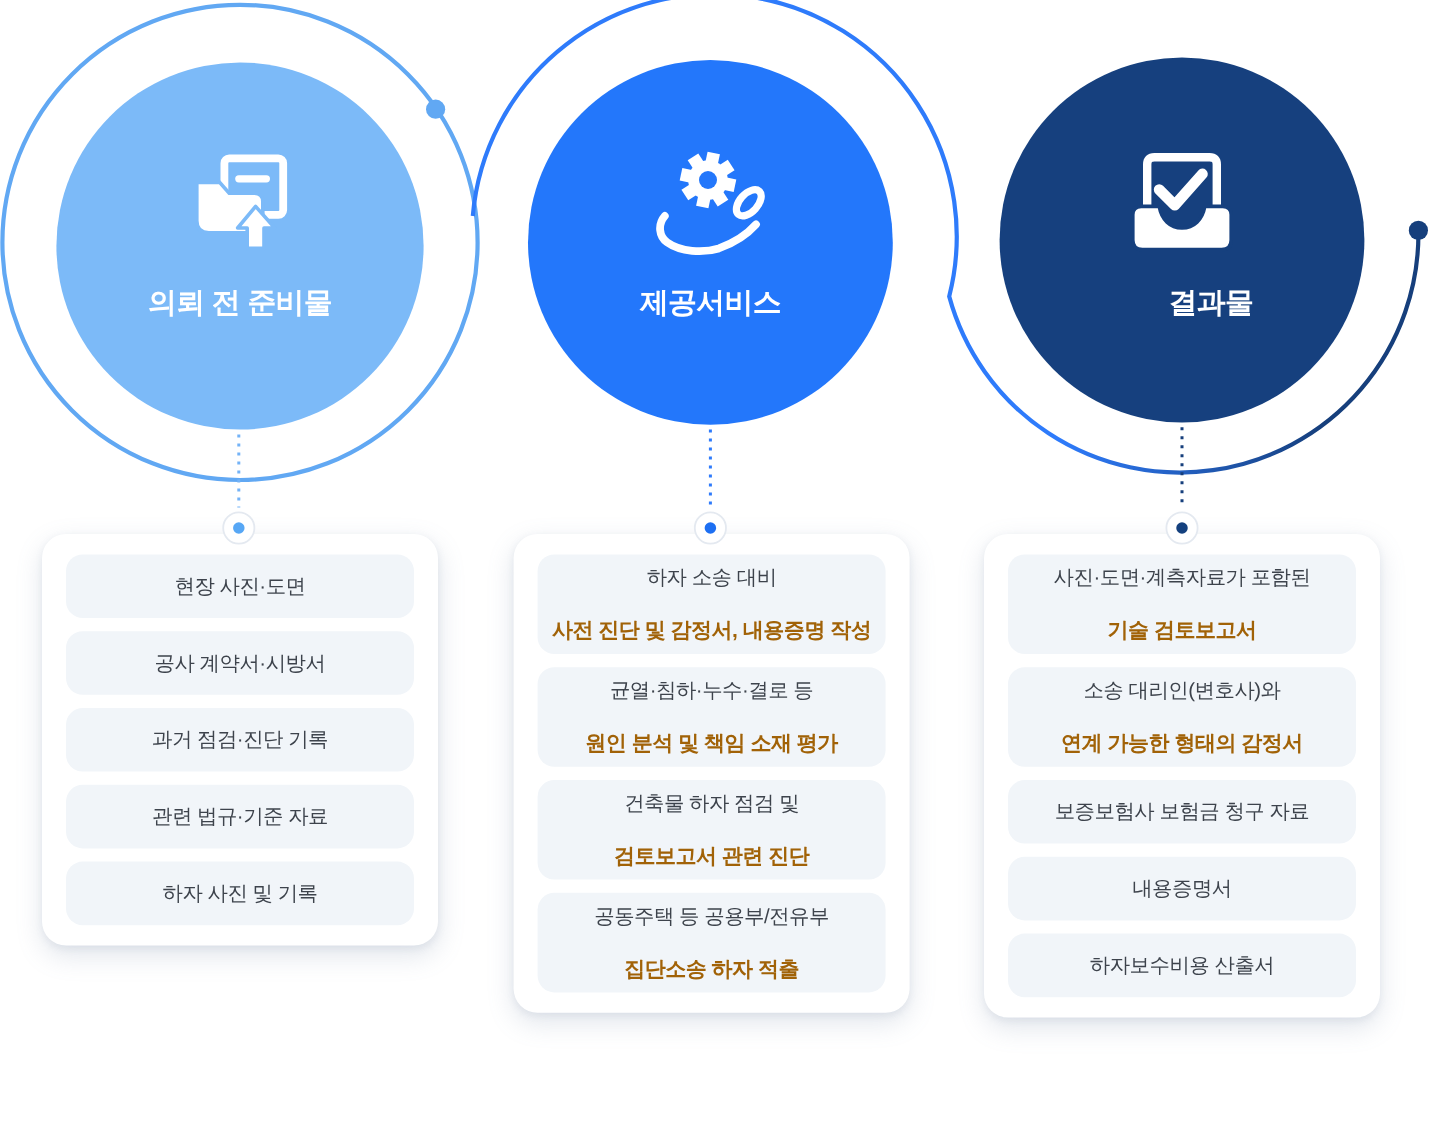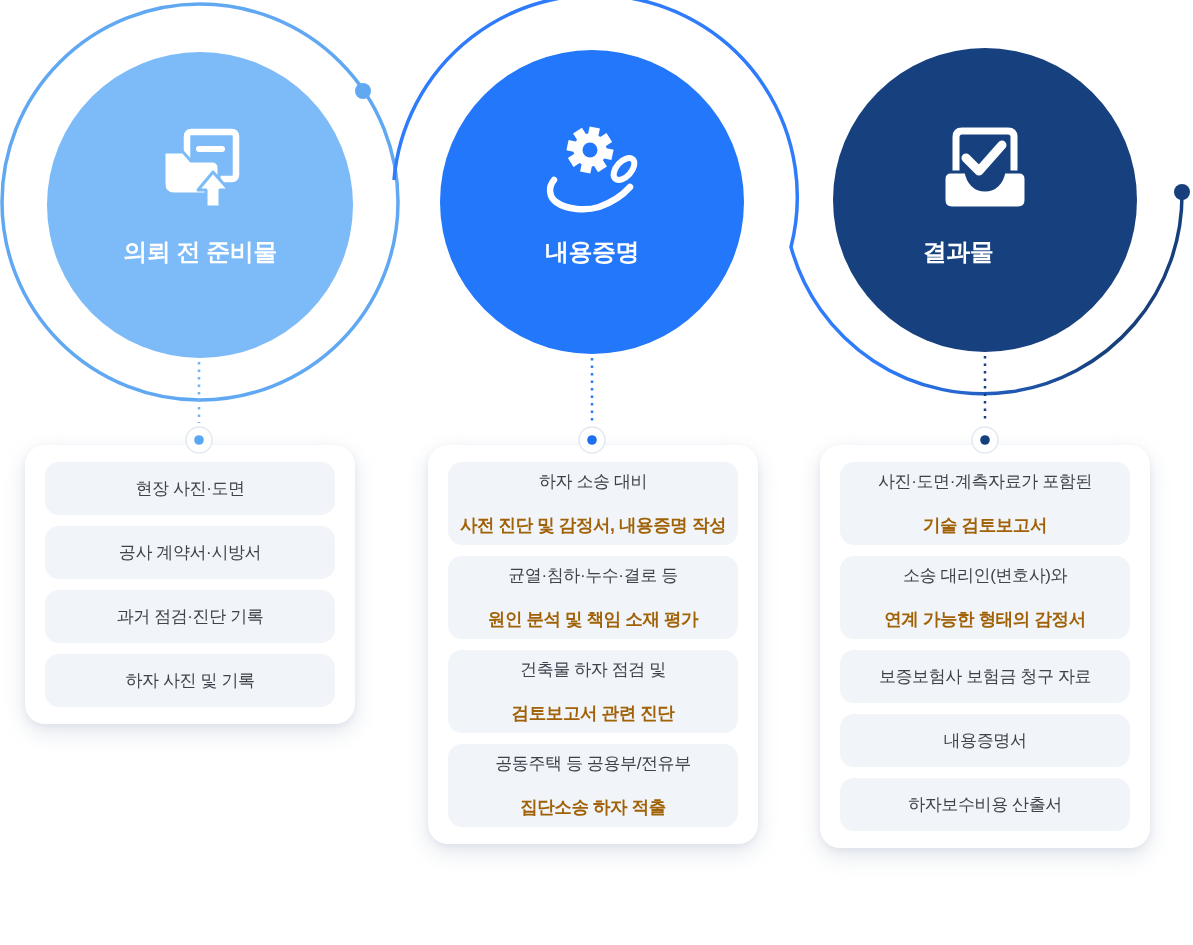--- a/index.html
+++ b/index.html
@@ -85,32 +85,35 @@
       <circle cx="592" cy="440" r="13" fill="#ffffff" stroke="#E4E9F0" stroke-width="1.5"></circle>
       <circle cx="592" cy="440" r="4.8" fill="#1D6FF2"></circle>
     </g>
     <g>
       <circle cx="985" cy="440" r="13" fill="#ffffff" stroke="#E4E9F0" stroke-width="1.5"></circle>
       <circle cx="985" cy="440" r="4.8" fill="#14407E"></circle>
     </g>
   </svg>
 
   <div class="circle-label" style="left:47px">의뢰 전 준비물</div>
-  <div class="circle-label" style="left:439px">내용증명</div>
-  <div class="circle-label" style="left:805px">결과물</div>
+  <div class="circle-label" style="left:439px">제공서비스</div>
+  <div class="circle-label" style="left:856px">결과물</div>
 
-  <div class="card" style="left:25px">
+  <div class="card" style="left:35px">
     <div class="item single">
         <span class="l1">현장 사진·도면</span>
       </div>
     <div class="item single">
         <span class="l1">공사 계약서·시방서</span>
       </div>
     <div class="item single">
         <span class="l1">과거 점검·진단 기록</span>
+      </div>
+    <div class="item single">
+        <span class="l1">관련 법규·기준 자료</span>
       </div>
     <div class="item single">
         <span class="l1">하자 사진 및 기록</span>
       </div>
   </div>
 
   <div class="card" style="left:428px">
     <div class="item double">
       <span class="l1">하자 소송 대비</span>
       <span class="l2">사전 진단 및 감정서, 내용증명 작성</span>

